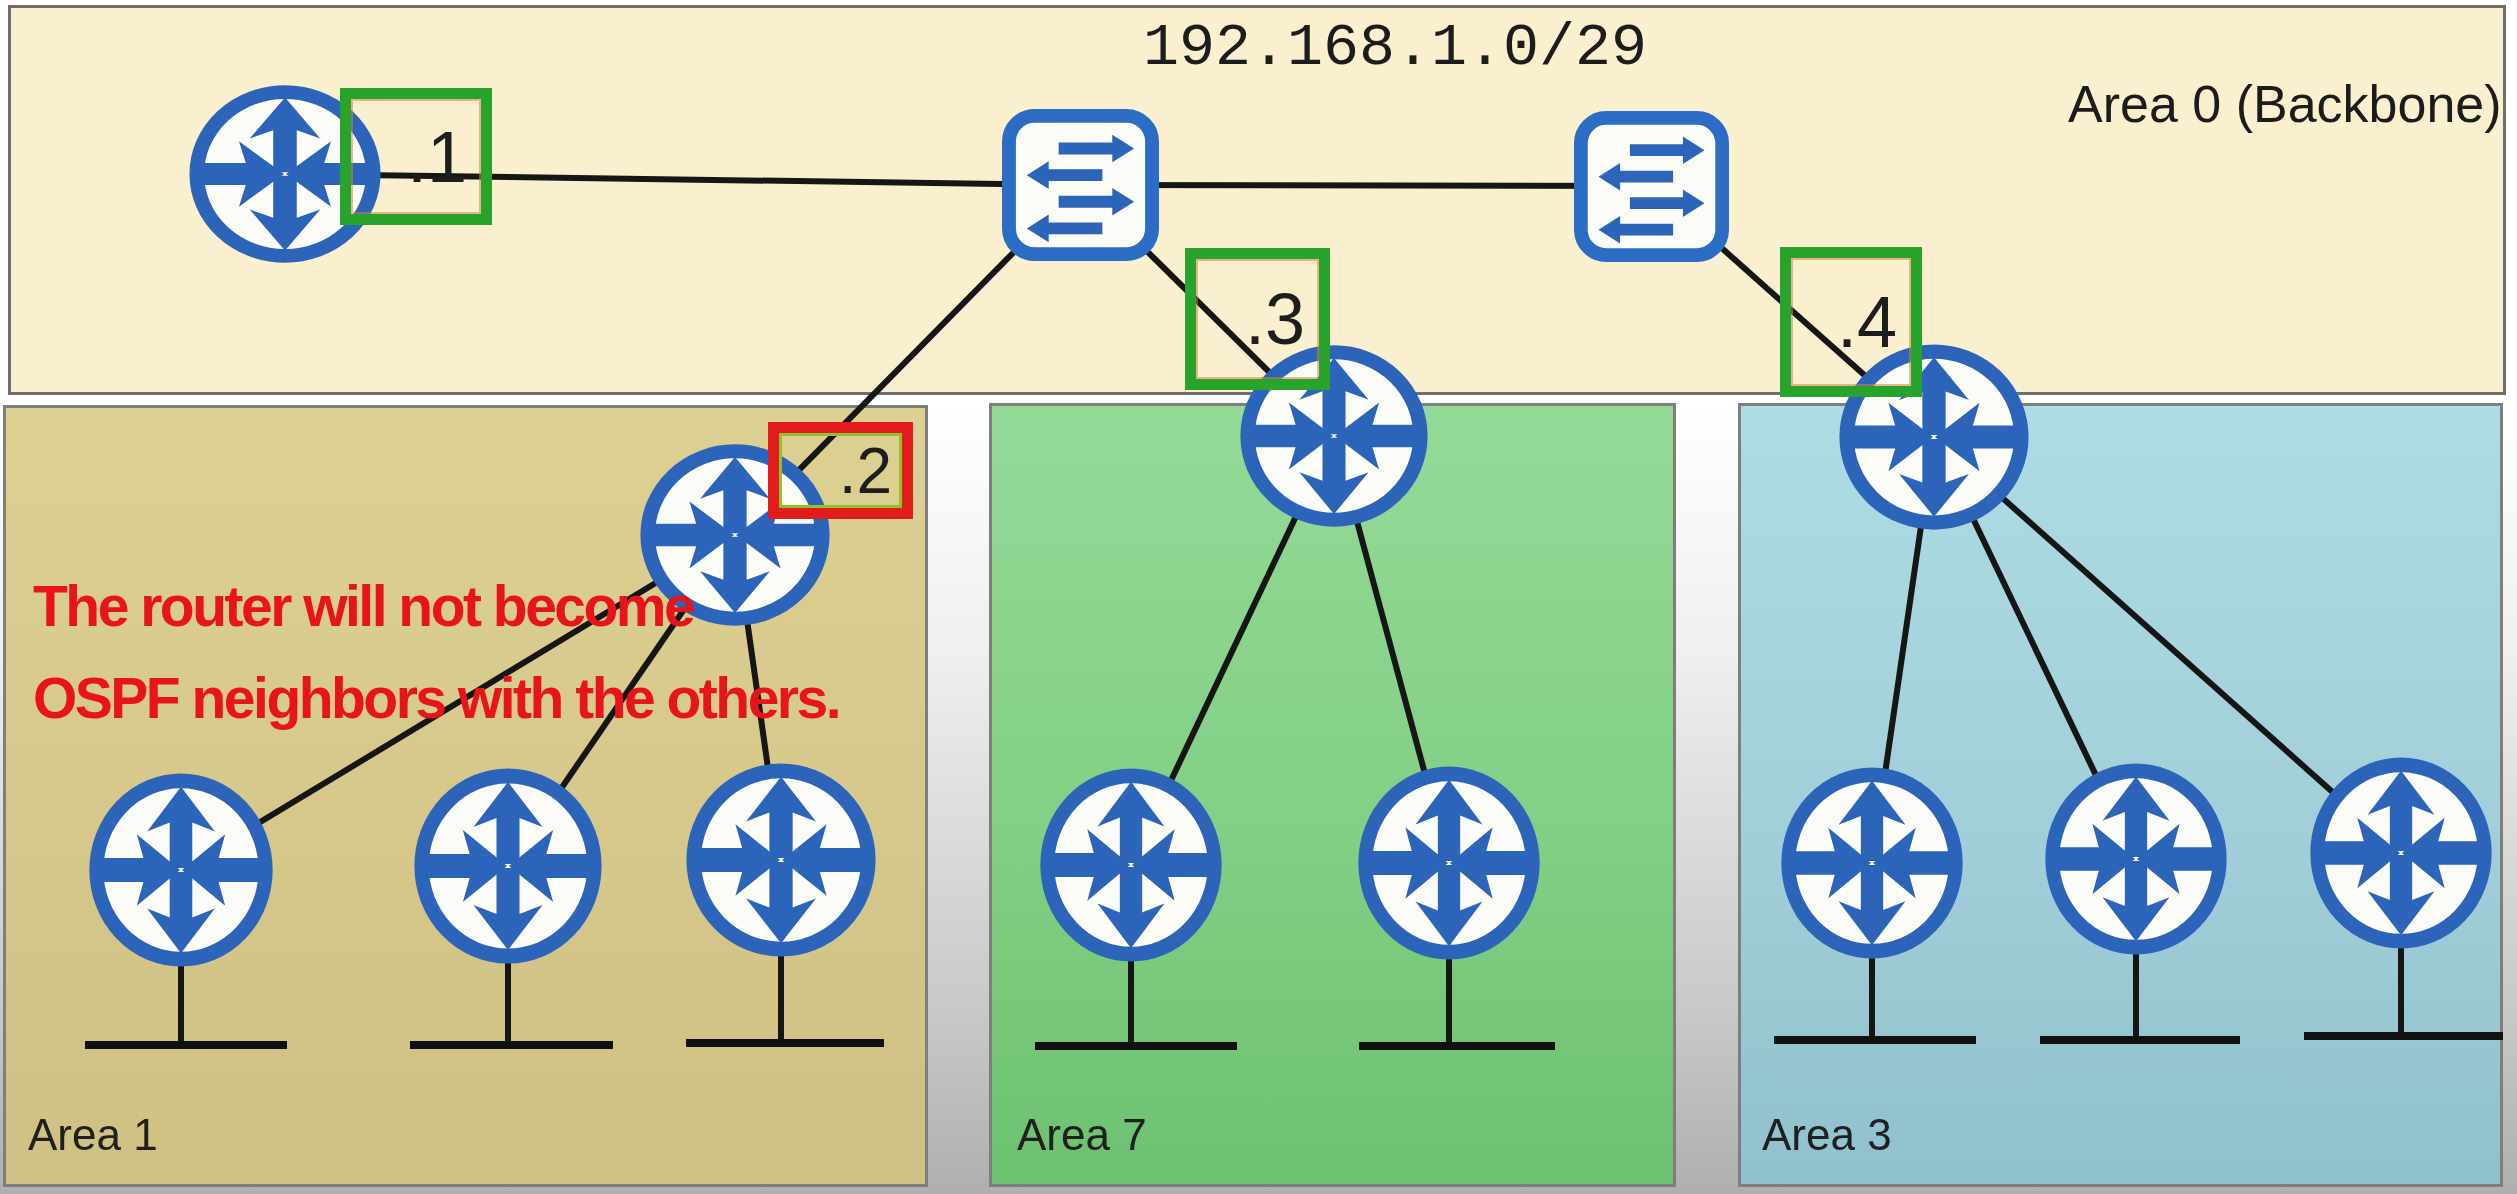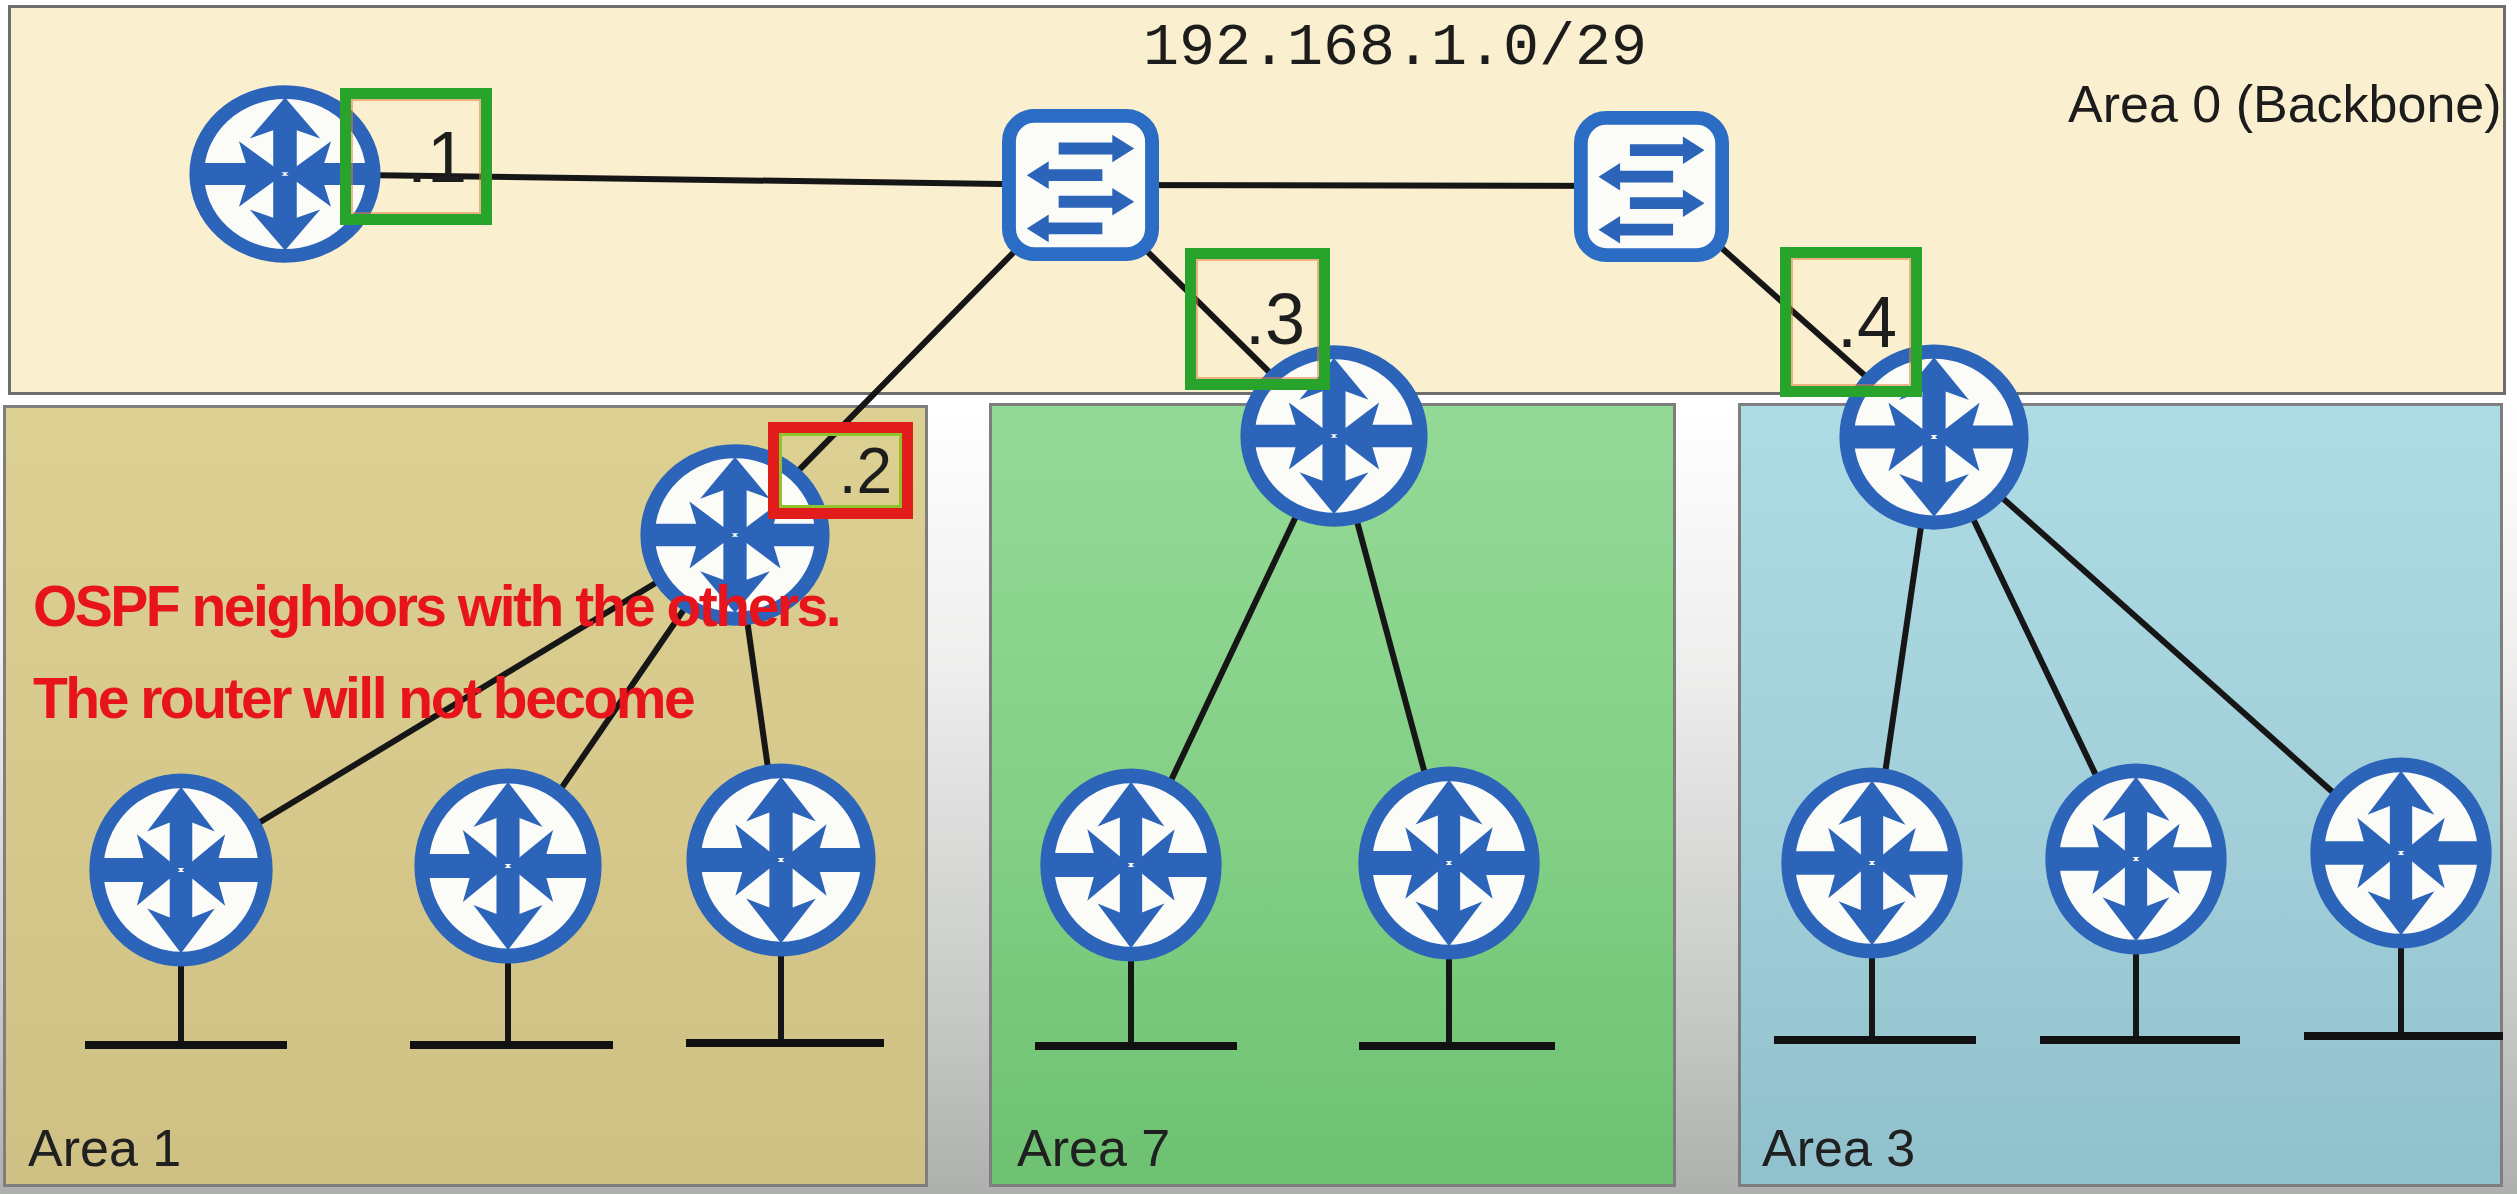--- a/index.html
+++ b/index.html
@@ -9,21 +9,21 @@
     font-family:"Liberation Sans","DejaVu Sans",sans-serif;
   }
   .panel{position:absolute;box-sizing:border-box;}
   .panel-backbone{left:8px;top:5px;width:2498px;height:390px;background:#faf0cf;border:3px solid #6e6e6e;}
   .panel-area1{left:3px;top:405px;width:925px;height:782px;background:linear-gradient(180deg,#ddd093 0%,#d5c88a 55%,#cfc083 100%);border:3px solid #7e7e7e;}
   .panel-area2{left:989px;top:403px;width:687px;height:784px;background:linear-gradient(180deg,#94da97 0%,#82cf85 55%,#6dc171 100%);border:3px solid #7e7e7e;}
   .panel-area3{left:1738px;top:403px;width:765px;height:784px;background:linear-gradient(180deg,#aedce4 0%,#a0cdd7 60%,#90c1cd 100%);border:3px solid #7e7e7e;}
   .txt{position:absolute;color:#1c1c1c;white-space:nowrap;}
   .subnet{left:1143px;top:14px;font-size:60px;font-family:Liberation Mono, monospace;}
   .backbone-label{left:2068px;top:28px;font-size:52px;margin-top:46px;}
-  .area-label{font-size:52px;color:#202020;margin-top:8px;}
+  .area-label{font-size:44px;color:#202020;}
   .area1-label{left:28px;top:1110px;}
   .area2-label{left:1017px;top:1110px;}
   .area3-label{left:1762px;top:1110px;}
   svg.lines{position:absolute;left:0;top:0;z-index:2;}
   svg.node{position:absolute;z-index:3;overflow:visible;}
   .label-box{position:absolute;z-index:4;box-sizing:border-box;display:flex;align-items:center;justify-content:flex-end;
     font-size:72px;color:#1d1d1d;padding-right:14px;}
   .green-box{border:11px solid #28a32b;box-shadow:inset 0 0 0 2px rgba(224,126,64,.55);}
   .red-box{border:11px solid #e21b1b;box-shadow:inset 0 0 0 3px #8ec32c;}
   .box-dot1{left:340px;top:88px;width:152px;height:137px;}
@@ -162,17 +162,17 @@
     <span>.4</span>
   </div>
 
   <div class="txt subnet">192.168.1.0/29</div>
   <div class="txt backbone-label">Area 0 (Backbone)</div>
   <div class="txt area-label area1-label">Area 1</div>
   <div class="txt area-label area2-label">Area 7</div>
   <div class="txt area-label area3-label">Area 3</div>
 
   <div class="annotation">
+    <div>The router will not become</div>
     <div>OSPF neighbors with the others.</div>
-    <div>The router will not become</div>
   </div>
 
 </div>
 
 </body></html>

